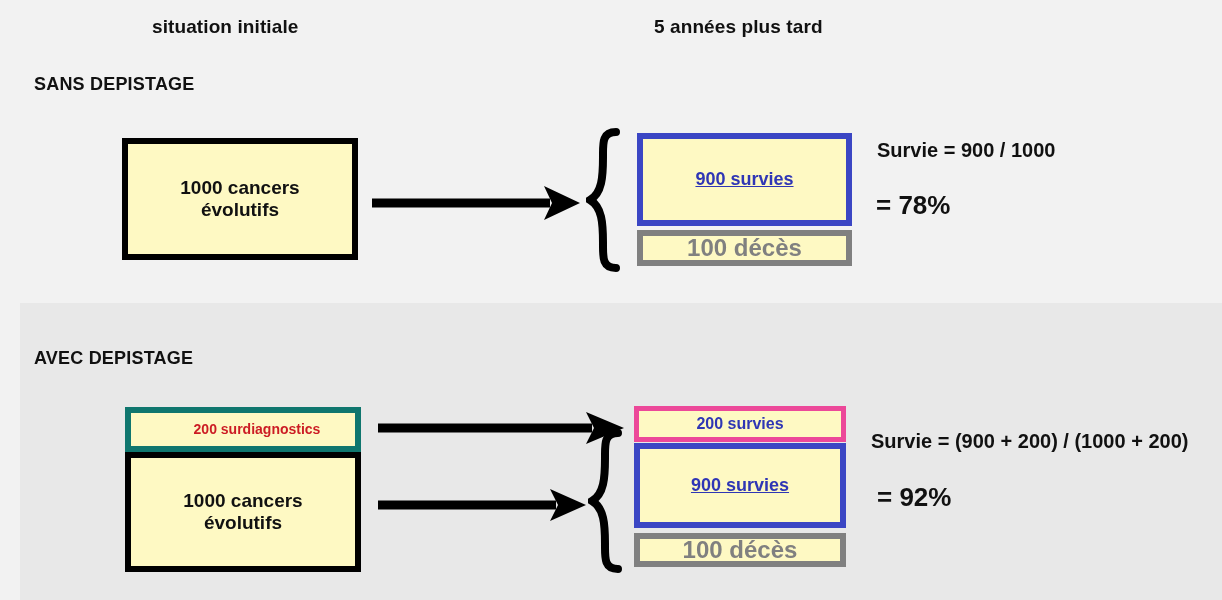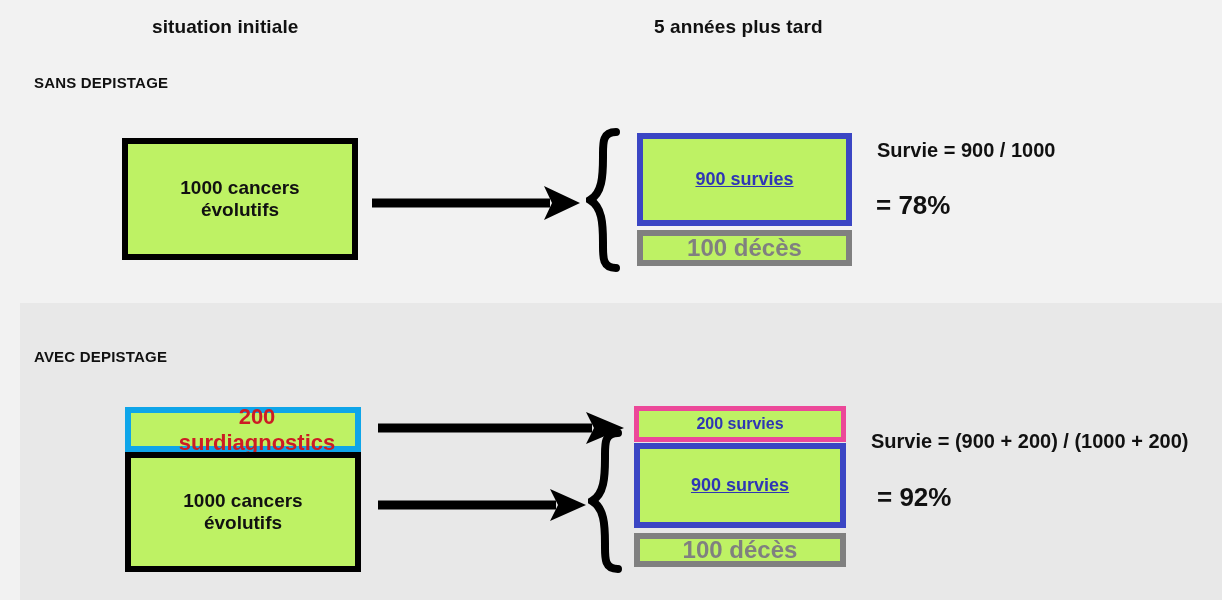--- a/index.html
+++ b/index.html
@@ -39,34 +39,34 @@
     letter-spacing: 0.1px;
     white-space: nowrap;
   }
   .col-header.initial { left: 132px; top: 16px; }
   .col-header.later   { left: 634px; top: 16px; }
 
   
   .section-heading {
     position: absolute;
     left: 14px;
-    font-size: 15px;
+    font-size: 18px;
     font-weight: bold;
     color: #111111;
     letter-spacing: 0.2px;
     white-space: nowrap;
   }
   .section-heading.sans { top: 74px; }
   .section-heading.avec { top: 348px; }
 
   
   .box {
     position: absolute;
     box-sizing: border-box;
-    background: #bef264;
+    background: #fef9c3;
     display: flex;
     align-items: center;
     justify-content: center;
     text-align: center;
     line-height: 1.18;
   }
   .box .box-label { display: block; }
 
   .box-black {
     border: 6px solid #000000;
@@ -87,23 +87,23 @@
     font-size: 16px;
     font-weight: bold;
   }
   .box-grey {
     border: 6px solid #808080;
     color: #808080;
     font-size: 24px;
     font-weight: bold;
   }
   .box-red {
-    border: 6px solid #0ea5e9;
+    border: 6px solid #0f766e;
     color: #cc1c24;
-    font-size: 22px;
+    font-size: 14px;
     font-weight: bold;
     padding-left: 28px;
   }
 
   
   .top-source  { left: 102px; top: 138px; width: 236px; height: 122px; }
   .top-surv    { left: 617px; top: 133px; width: 215px; height: 93px;  }
   .top-death   { left: 617px; top: 230px; width: 215px; height: 36px;  }
 
   

